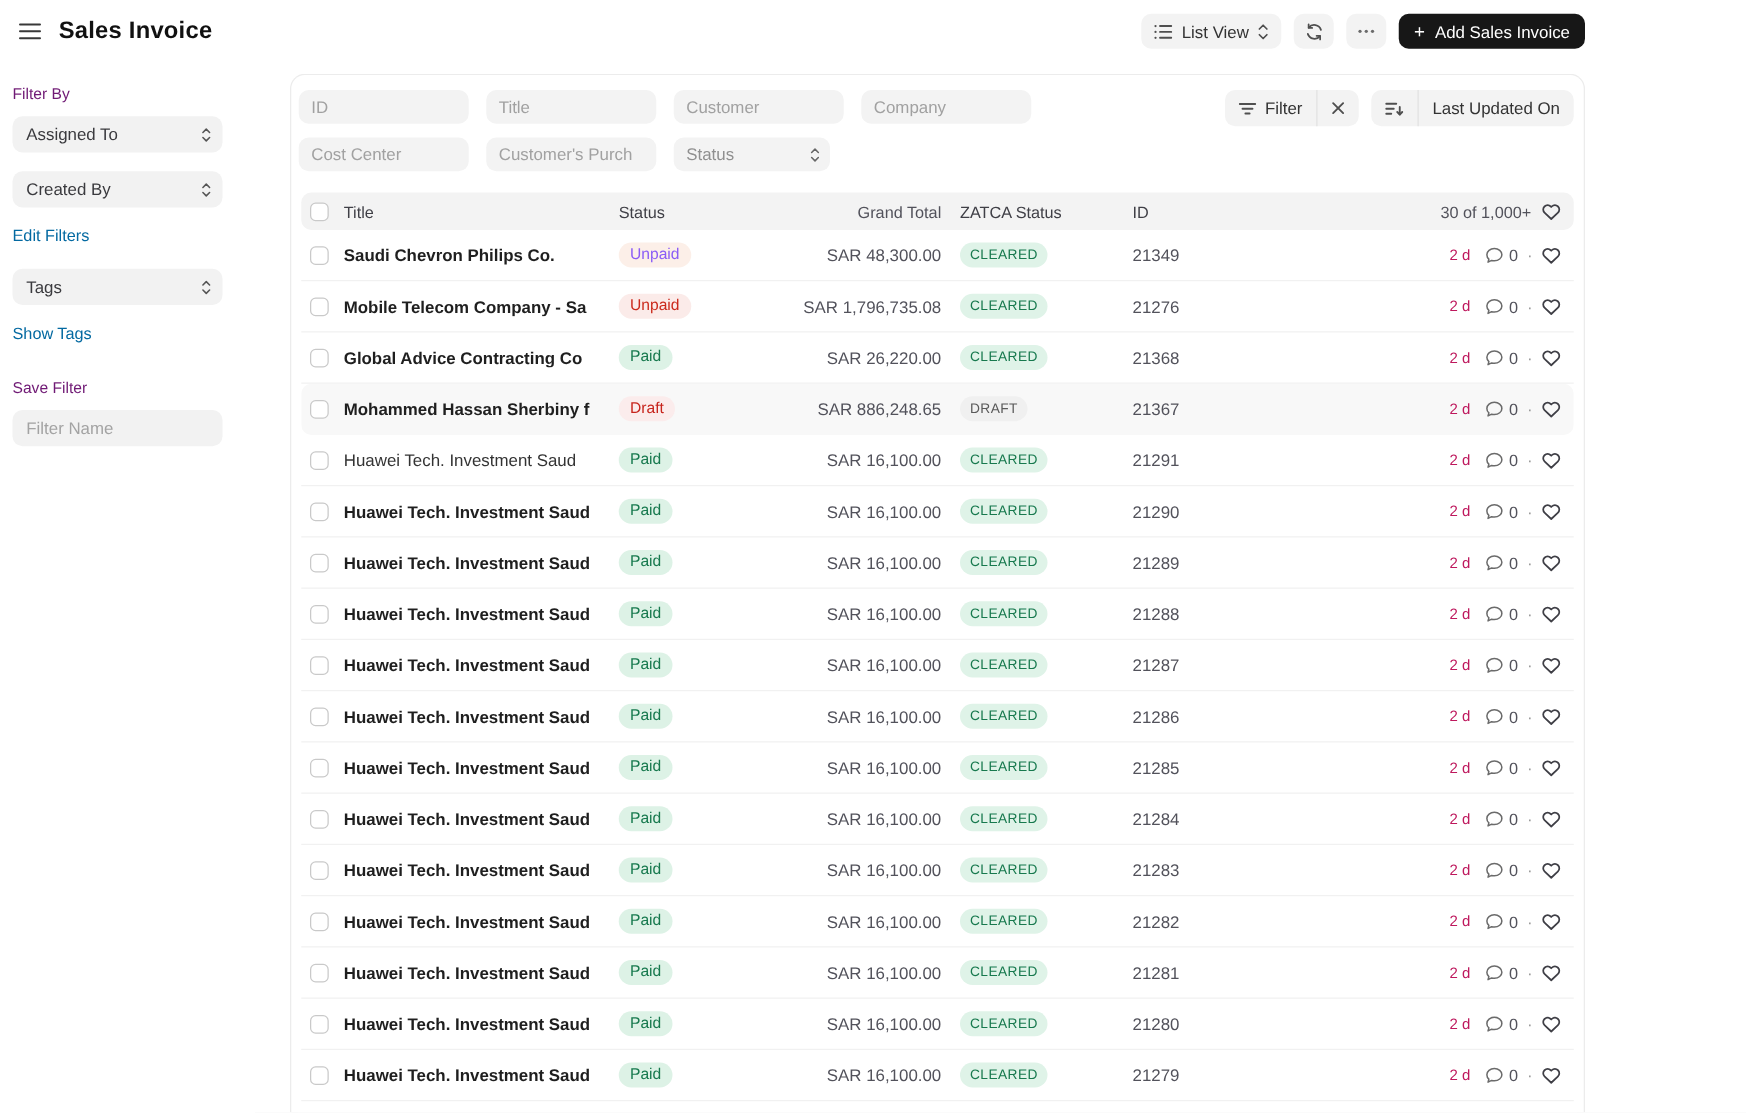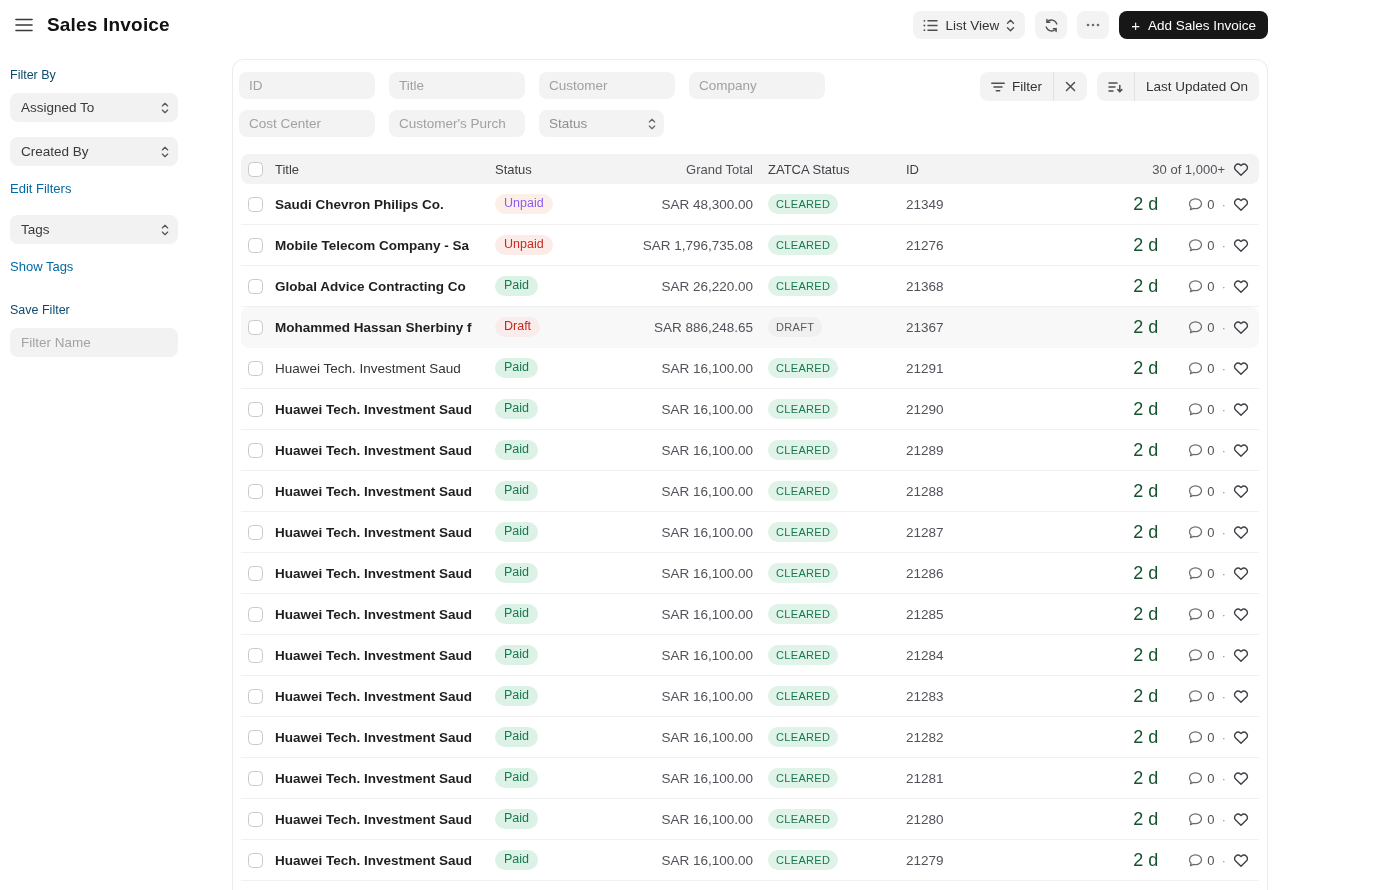--- a/index.html
+++ b/index.html
@@ -16,21 +16,21 @@
     background: #f3f3f3; border: none; border-radius: 8px; font-size: 13.5px; color: #333;
     font-family: inherit; cursor: pointer; white-space: nowrap; }
   .btn .muted-ic { color: #4f4f4f; }
   .btn-icon { width: 32px; justify-content: center; padding: 0; }
   .btn-dark { background: #171717; color: #fff; font-weight: 450; padding: 0 12px; }
   .btn-dark .plus { font-size: 15px; line-height: 1; margin-right: 1px; }
 
   
   .layout { display: flex; align-items: flex-start; }
   .sidebar { width: 232px; flex: 0 0 232px; padding: 10px 10px 0 10px; }
-  .side-label { font-size: 12.5px; color: #0c4a6e; margin: 8px 0 11px; }
+  .side-label { font-size: 12.5px; color: #701a75; margin: 8px 0 11px; }
   .side-select { width: 168px; height: 29px; background: #f2f2f2; border-radius: 8px;
     display: flex; align-items: center; padding: 0 9px 0 11px; font-size: 13.5px; color: #3a3a3e;
     cursor: pointer; margin-bottom: 15px; }
   .side-select .updown { margin-left: auto; color: #555; }
   .side-link { font-size: 13px; color: #0369a1; cursor: pointer; margin: 3px 0 19px; width: fit-content; }
   .side-input { width: 168px; height: 29px; background: #f2f2f2; border: none; border-radius: 8px;
     padding: 0 11px; font-size: 13.5px; font-family: inherit; color: #333; }
   .side-input::placeholder { color: #a3a3a3; }
 
   
@@ -67,21 +67,21 @@
     padding-right: 10px; cursor: pointer; }
   .trow.seen .cell-title { font-weight: 400; color: #333; }
   .badge { display: inline-block; padding: 3px 9px 4px; border-radius: 99px; font-size: 12.5px; line-height: 1; }
   .zbadge { display: inline-block; padding: 4px 8px; border-radius: 99px; font-size: 11px;
     letter-spacing: .03em; font-weight: 450; }
   .cell-total { text-align: right; color: #52525b; padding-right: 0; }
   .cell-zatca { padding-left: 15px; }
   .cell-id { color: #52525b; }
   .cell-meta { display: flex; align-items: center; justify-content: flex-end; gap: 7px;
     color: #52525b; }
-  .meta-ago { font-size: 18px; color: #14532d; margin-right: 23px; }
+  .meta-ago { font-size: 12px; color: #be185d; margin-right: 5px; }
   .meta-comments { display: flex; align-items: center; gap: 4px; font-size: 13px; color: #52525b; }
   .meta-dot { color: #9a9a9a; }
   .head-count { display: flex; align-items: center; justify-content: flex-end; gap: 8px;
     color: #52525b; font-size: 13px; }
   .icon { display: inline-flex; }
   svg { display: block; }
 </style>
 </head>
 <body>
 

